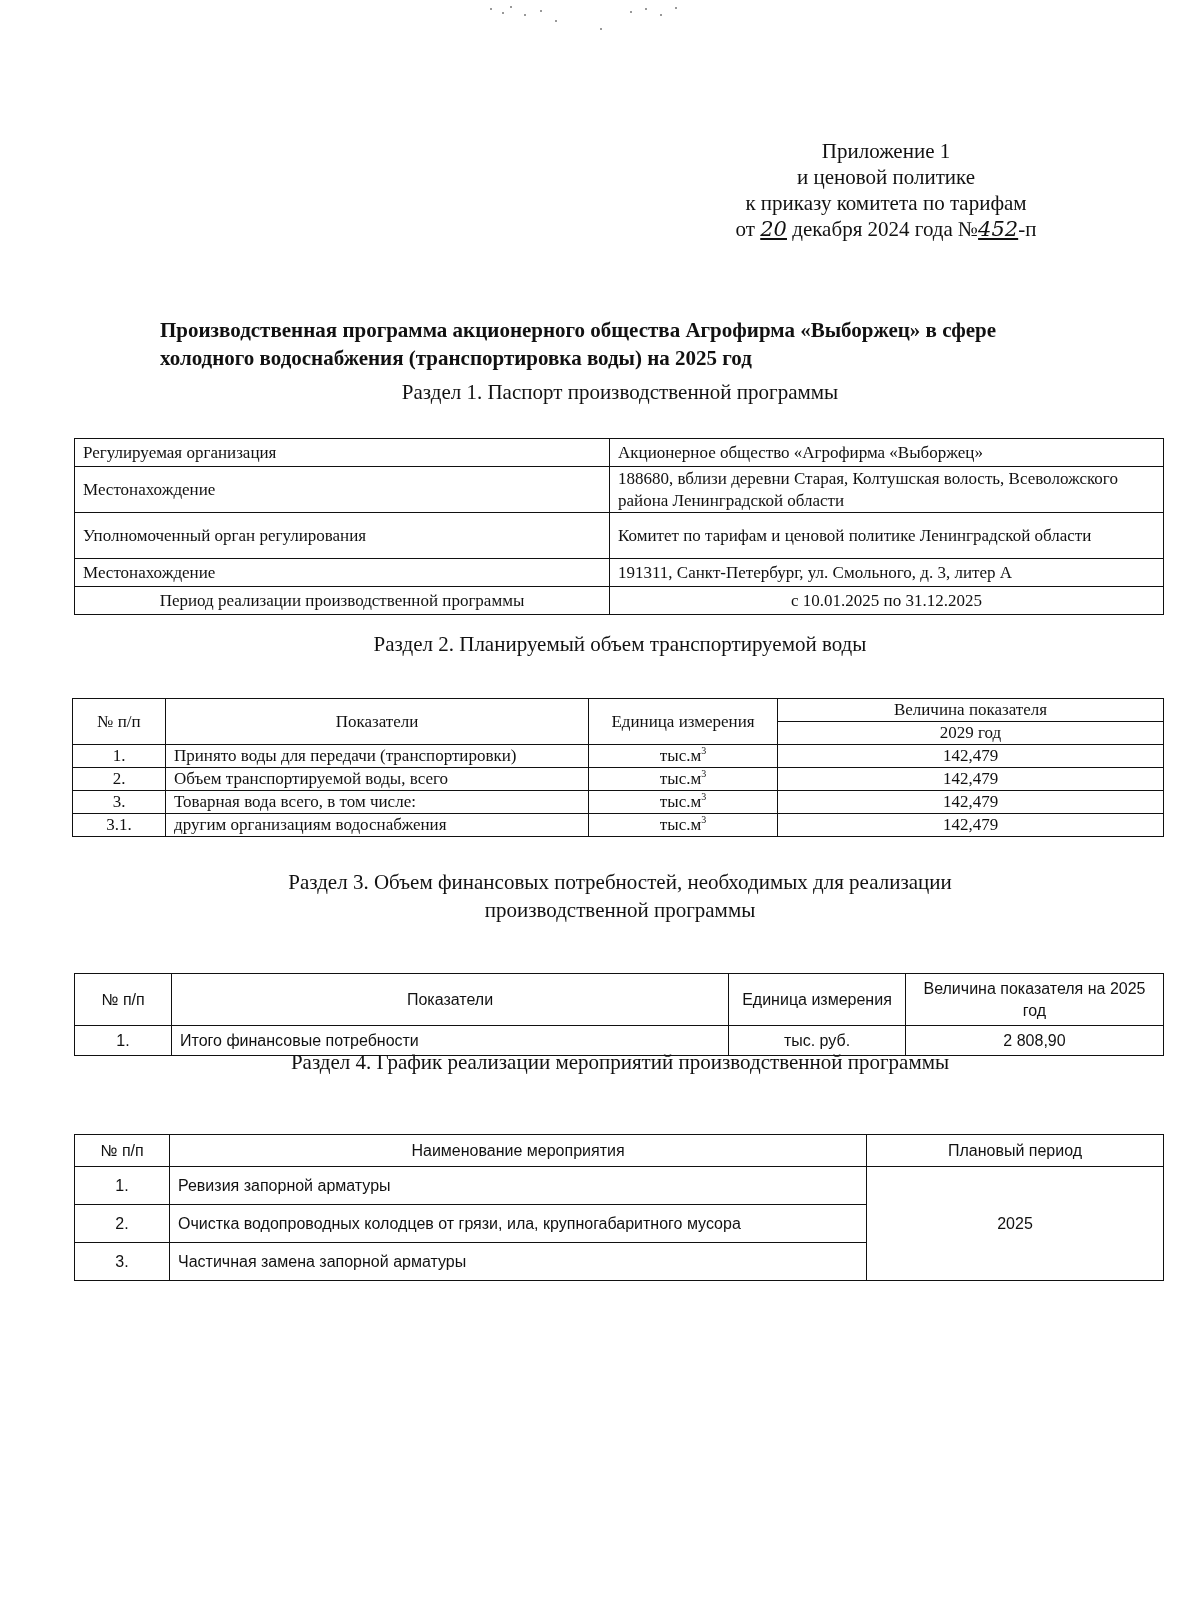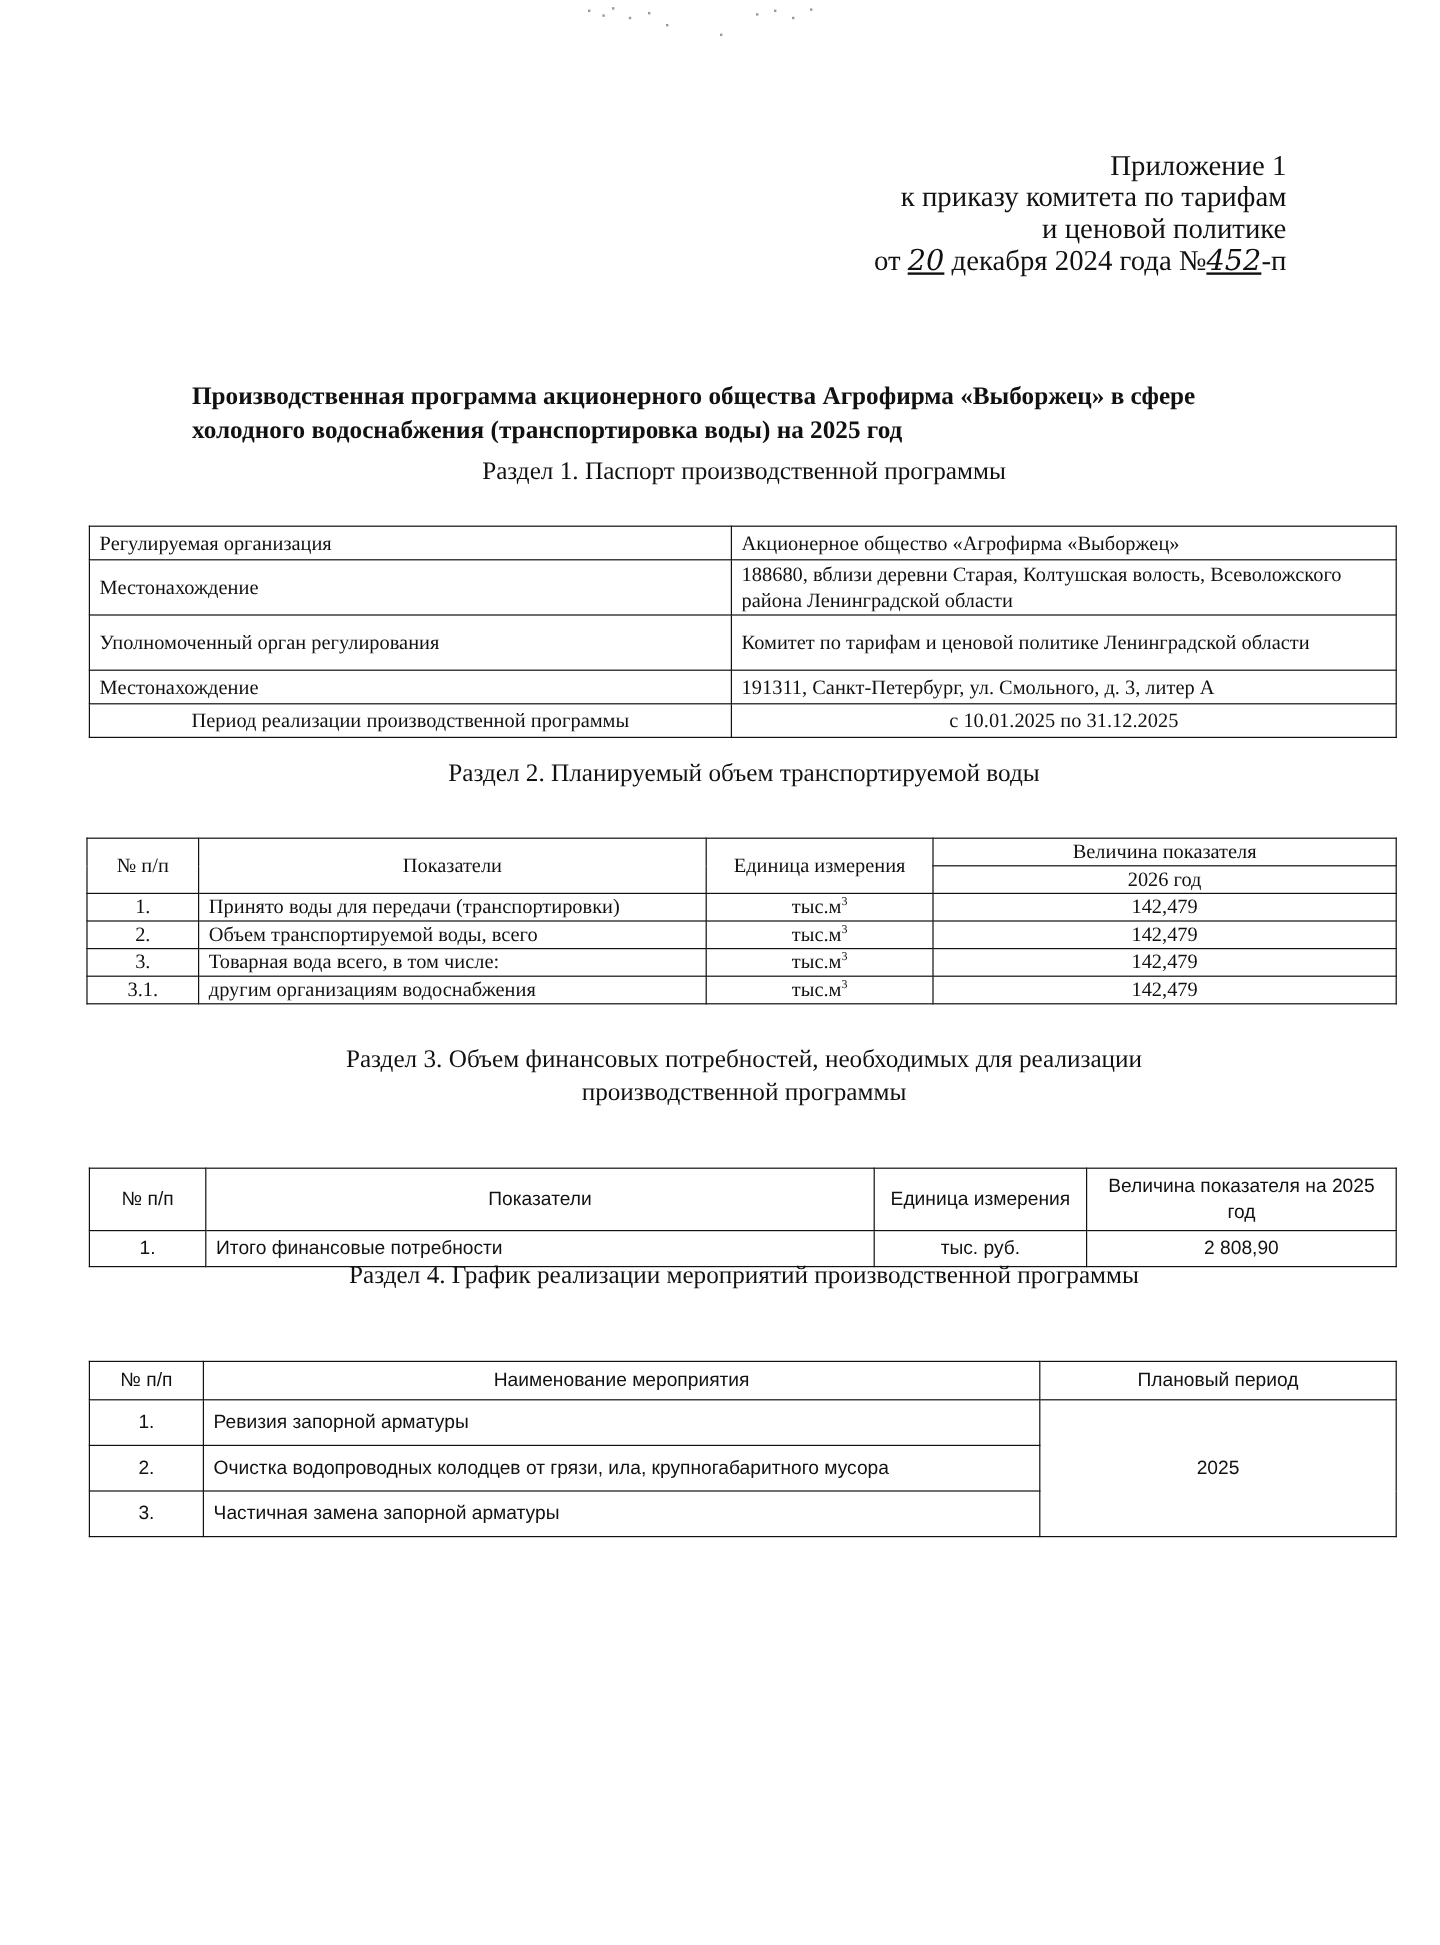--- a/index.html
+++ b/index.html
@@ -4,22 +4,22 @@
 <style>
   html, body { margin: 0; padding: 0; background: #ffffff; }
   body {
     width: 1200px; height: 1621px; position: relative; overflow: hidden;
     font-family: "Liberation Serif", "DejaVu Serif", serif; color: #111;
   }
   .scan-noise { position: absolute; top: 2px; left: 480px; width: 220px; height: 30px; }
   .scan-noise span { position: absolute; width: 2px; height: 2px; background: #999; }
 
   .appendix {
-    position: absolute; top: 126px; left: 700px; width: 372px;
-    text-align: right; font-size: 24px; line-height: 26px;
+    position: absolute; top: 138px; left: 700px; width: 372px;
+    text-align: center; font-size: 21px; line-height: 26px;
   }
   .appendix .sig { font-family: "DejaVu Serif", serif; font-style: italic; text-decoration: underline; }
 
   .doc-title {
     position: absolute; top: 316px; left: 160px; width: 968px;
     font-weight: bold; font-size: 21px; line-height: 28px;
   }
   .section-title {
     position: absolute; left: 60px; width: 1120px; text-align: center;
     font-weight: normal; font-size: 21px; line-height: 28px;
@@ -56,22 +56,22 @@
     <span style="left:75px;top:18px"></span>
   <span style="left:150px;top:9px"></span>
     <span style="left:165px;top:6px"></span>
     <span style="left:180px;top:12px"></span>
   <span style="left:195px;top:5px"></span>
     <span style="left:120px;top:26px"></span>
 </div>
 
 <div class="appendix">
   <div>Приложение 1</div>
+  <div>и ценовой политике</div>
   <div>к приказу комитета по тарифам</div>
-  <div>и ценовой политике</div>
   <div>
     <span>от</span>
     <span class="sig">20</span>
     <span>декабря 2024 года №</span><span class="sig">452</span><span>-п</span>
   </div>
 </div>
 
 <div class="doc-title">
   <div>Производственная программа акционерного общества Агрофирма «Выборжец» в сфере</div>
   <div>холодного водоснабжения (транспортировка воды) на 2025 год</div>
@@ -106,21 +106,21 @@
 <div class="section-title" style="top:630px">Раздел 2. Планируемый объем транспортируемой воды</div>
 <table id="t2">
   <thead>
     <tr>
       <th rowspan="2" style="width:76px">№ п/п</th>
       <th rowspan="2" style="width:406px">Показатели</th>
       <th rowspan="2" style="width:172px">Единица измерения</th>
       <th>Величина показателя</th>
     </tr>
     <tr>
-      <th>2026 год</th>
+      <th>2029 год</th>
     </tr>
   </thead>
   <tbody id="t2body">
       <tr>
         <td class="c">1.</td>
         <td>Принято воды для передачи (транспортировки)</td>
         <td class="c"><span>тыс.м</span><sup>3</sup></td>
         <td class="c">142,479</td>
       </tr>
       <tr>

